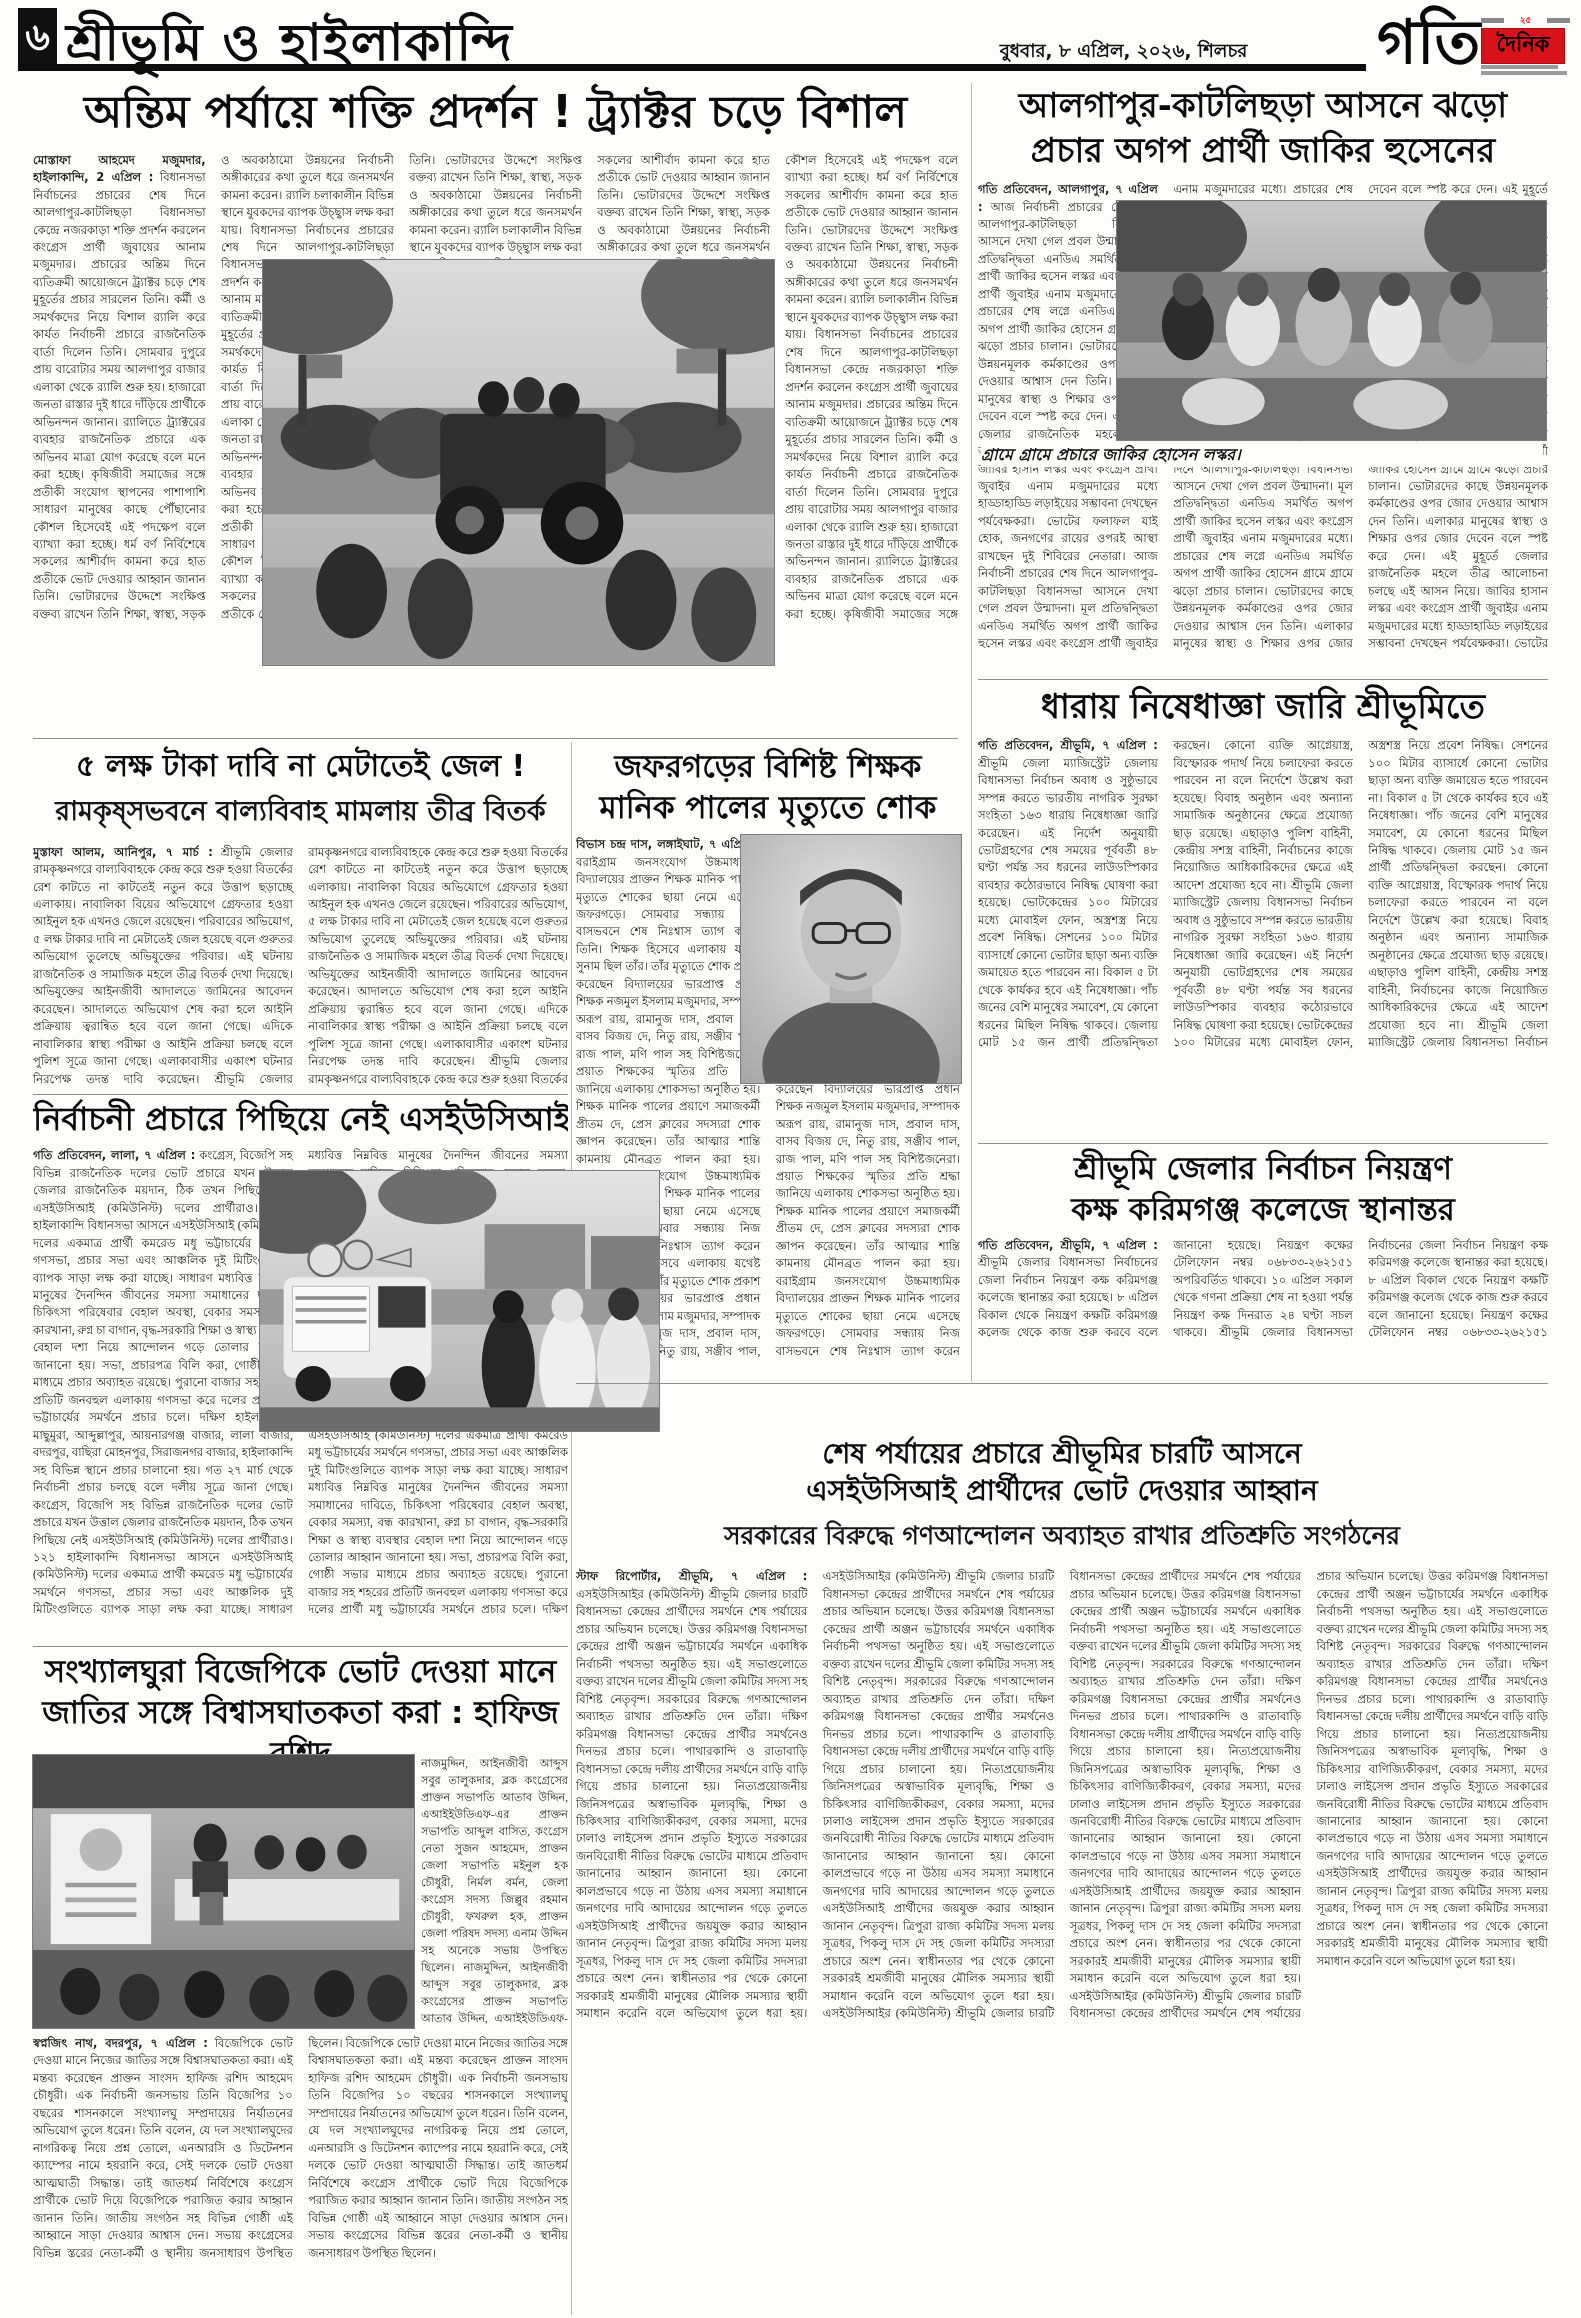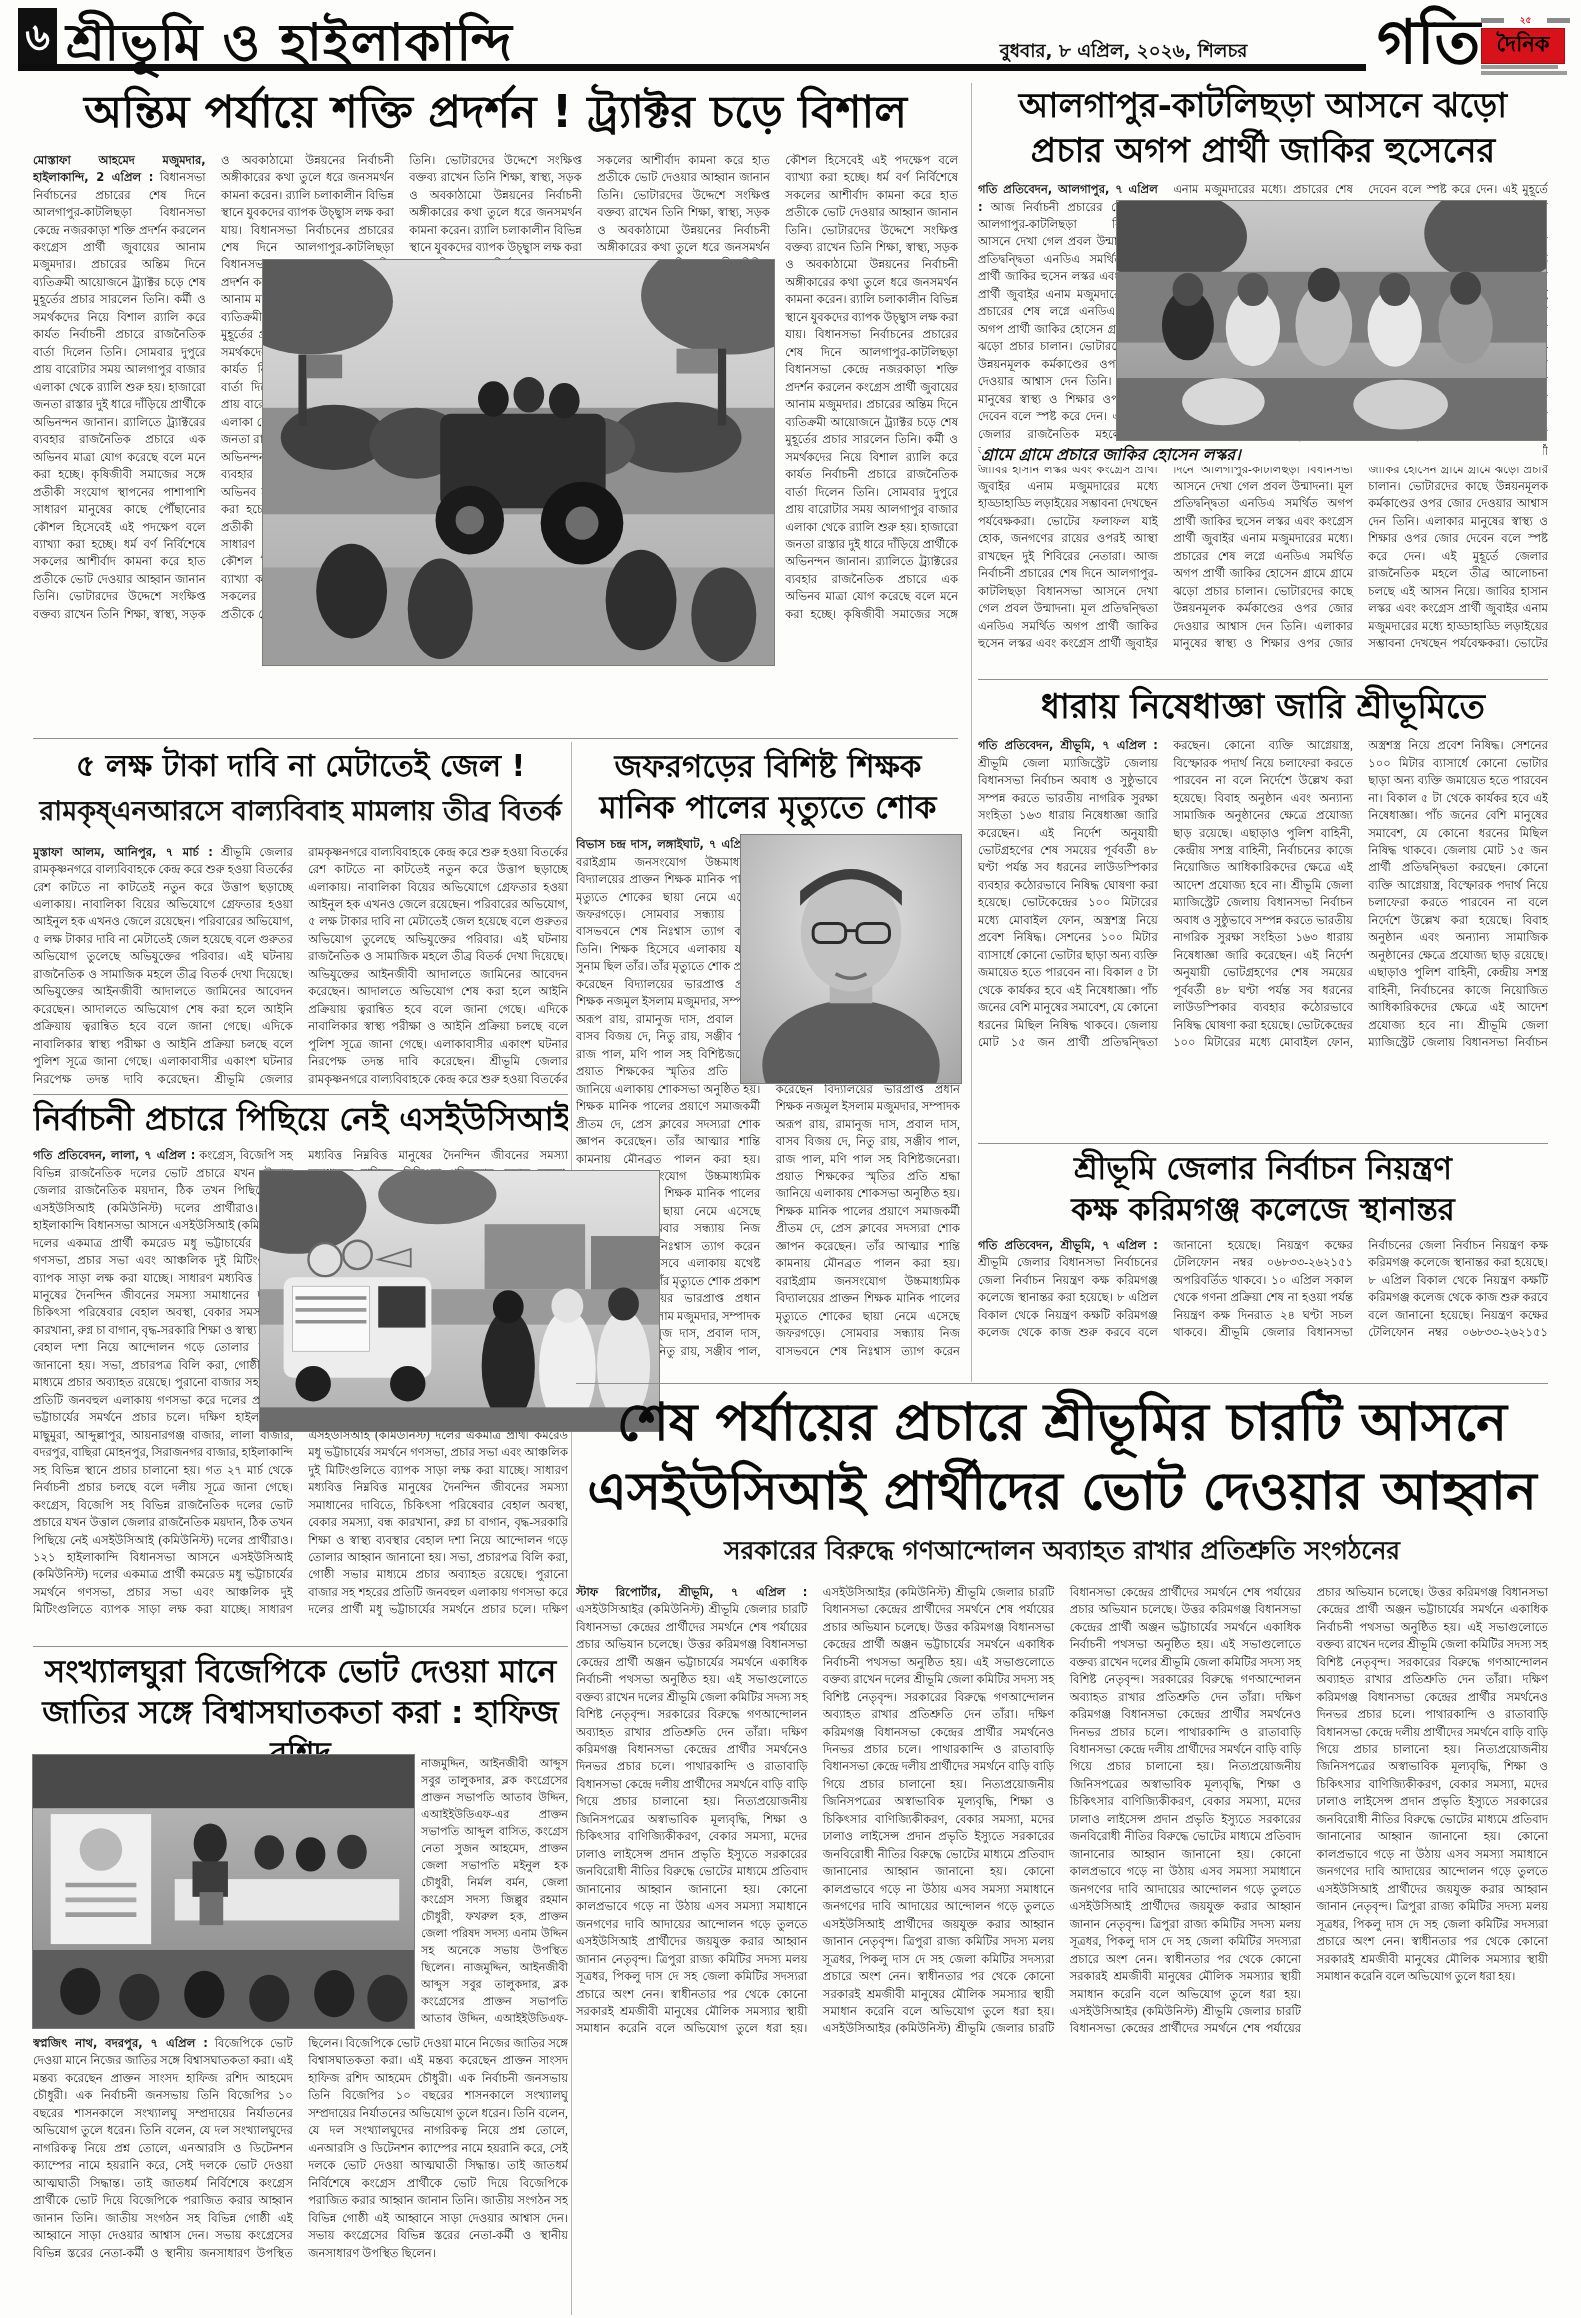--- a/index.html
+++ b/index.html
@@ -150,21 +150,21 @@
   </div>
   <div class="caption" style="position:absolute;left:981px;top:442px;width:562px;height:25px;">গ্রামে গ্রামে প্রচারে জাকির হোসেন লস্কর।</div>
 
   <div class="rule-h" style="left:978px;top:679px;width:570px;"></div>
   <div class="rule-h" style="left:33px;top:738px;width:925px;"></div>
   <div class="rule-v" style="left:571px;top:742px;height:1573px;"></div>
   <div class="rule-v" style="left:971px;top:83px;height:1299px;"></div>
 
   <div class="article" style="left:33px;top:746px;width:535px;height:346px;">
     <div class="hl" style="font-size:30px;">৫ লক্ষ টাকা দাবি না মেটাতেই জেল !</div>
-    <div class="subhl" style="font-size:27px;margin-top:4.7px;">রামকৃষ্এনআরসে বাল্যবিবাহ মামলায় তীব্র বিতর্ক</div>
+    <div class="subhl" style="font-size:27px;margin-top:4.7px;">রামকৃষ্সভবনে বাল্যবিবাহ মামলায় তীব্র বিতর্ক</div>
     <div style="height:248px;margin-top:8.3px;">
       <div class="body-cols" style="column-count:2;">
         <span class="byline">মুস্তাফা আলম, আনিপুর, ৭ মার্চ :</span>
         <span> শ্রীভূমি জেলার রামকৃষ্ণনগরে বাল্যবিবাহকে কেন্দ্র করে শুরু হওয়া বিতর্কের রেশ কাটতে না কাটতেই নতুন করে উত্তাপ ছড়াচ্ছে এলাকায়। নাবালিকা বিয়ের অভিযোগে গ্রেফতার হওয়া আইনুল হক এখনও জেলে রয়েছেন। পরিবারের অভিযোগ, ৫ লক্ষ টাকার দাবি না মেটাতেই জেল হয়েছে বলে গুরুতর অভিযোগ তুলেছে অভিযুক্তের পরিবার। এই ঘটনায় রাজনৈতিক ও সামাজিক মহলে তীব্র বিতর্ক দেখা দিয়েছে। অভিযুক্তের আইনজীবী আদালতে জামিনের আবেদন করেছেন। আদালতে অভিযোগ শেষ করা হলে আইনি প্রক্রিয়ায় ত্বরান্বিত হবে বলে জানা গেছে। এদিকে নাবালিকার স্বাস্থ্য পরীক্ষা ও আইনি প্রক্রিয়া চলছে বলে পুলিশ সূত্রে জানা গেছে। এলাকাবাসীর একাংশ ঘটনার নিরপেক্ষ তদন্ত দাবি করেছেন। শ্রীভূমি জেলার রামকৃষ্ণনগরে বাল্যবিবাহকে কেন্দ্র করে শুরু হওয়া বিতর্কের রেশ কাটতে না কাটতেই নতুন করে উত্তাপ ছড়াচ্ছে এলাকায়। নাবালিকা বিয়ের অভিযোগে গ্রেফতার হওয়া আইনুল হক এখনও জেলে রয়েছেন। পরিবারের অভিযোগ, ৫ লক্ষ টাকার দাবি না মেটাতেই জেল হয়েছে বলে গুরুতর অভিযোগ তুলেছে অভিযুক্তের পরিবার। এই ঘটনায় রাজনৈতিক ও সামাজিক মহলে তীব্র বিতর্ক দেখা দিয়েছে। অভিযুক্তের আইনজীবী আদালতে জামিনের আবেদন করেছেন। আদালতে অভিযোগ শেষ করা হলে আইনি প্রক্রিয়ায় ত্বরান্বিত হবে বলে জানা গেছে। এদিকে নাবালিকার স্বাস্থ্য পরীক্ষা ও আইনি প্রক্রিয়া চলছে বলে পুলিশ সূত্রে জানা গেছে। এলাকাবাসীর একাংশ ঘটনার নিরপেক্ষ তদন্ত দাবি করেছেন। শ্রীভূমি জেলার রামকৃষ্ণনগরে বাল্যবিবাহকে কেন্দ্র করে শুরু হওয়া বিতর্কের রেশ কাটতে না কাটতেই নতুন করে উত্তাপ ছড়াচ্ছে এলাকায়। নাবালিকা বিয়ের অভিযোগে গ্রেফতার হওয়া আইনুল হক এখনও জেলে রয়েছেন। পরিবারের অভিযোগ, ৫ লক্ষ টাকার দাবি না মেটাতেই জেল হয়েছে বলে গুরুতর অভিযোগ তুলেছে অভিযুক্তের পরিবার। এই ঘটনায় রাজনৈতিক ও সামাজিক মহলে তীব্র বিতর্ক দেখা দিয়েছে। অভিযুক্তের আইনজীবী আদালতে জামিনের আবেদন করেছেন। আদালতে অভিযোগ শেষ করা হলে আইনি প্রক্রিয়ায় ত্বরান্বিত হবে বলে জানা গেছে। এদিকে নাবালিকার স্বাস্থ্য পরীক্ষা ও আইনি প্রক্রিয়া চলছে বলে পুলিশ সূত্রে জানা গেছে। এলাকাবাসীর একাংশ ঘটনার নিরপেক্ষ তদন্ত দাবি করেছেন।</span>
       </div>
     </div>
   </div>
   <div class="rule-h" style="left:33px;top:1094px;width:535px;"></div>
 
   <div class="article" style="left:576px;top:746px;width:384px;height:634px;">
@@ -265,21 +265,21 @@
       <ellipse cx="520" cy="228" rx="27" ry="29" fill="#e2e2e2"></ellipse>
       <ellipse cx="615" cy="330" rx="45" ry="95" fill="#e8e8e8"></ellipse>
       <ellipse cx="615" cy="225" rx="26" ry="28" fill="#333"></ellipse>
       <rect x="0" y="400" width="675" height="40" fill="#6c6c6c"></rect>
     </svg>
   </div>
   <div class="rule-h" style="left:33px;top:1646px;width:535px;"></div>
 
   <div class="rule-h" style="left:576px;top:1383px;width:972px;"></div>
   <div class="article" style="left:576px;top:1388px;width:972px;height:928px;">
-    <div class="hl" style="font-size:52px;">
+    <div class="hl" style="font-size:28px;margin-top:48px;">
       <div>শেষ পর্যায়ের প্রচারে শ্রীভূমির চারটি আসনে</div>
       <div>এসইউসিআই প্রার্থীদের ভোট দেওয়ার আহ্বান</div>
     </div>
     <div class="subhl" style="font-size:25px;margin-top:6px;">সরকারের বিরুদ্ধে গণআন্দোলন অব্যাহত রাখার প্রতিশ্রুতি সংগঠনের</div>
     <div style="height:704px;margin-top:9.5px;">
       <div class="body-cols" style="column-count:4;">
         <span class="byline">স্টাফ রিপোর্টার, শ্রীভূমি, ৭ এপ্রিল :</span>
         <span> এসইউসিআইর (কমিউনিস্ট) শ্রীভূমি জেলার চারটি বিধানসভা কেন্দ্রের প্রার্থীদের সমর্থনে শেষ পর্যায়ের প্রচার অভিযান চলেছে। উত্তর করিমগঞ্জ বিধানসভা কেন্দ্রের প্রার্থী অঞ্জন ভট্টাচার্যের সমর্থনে একাধিক নির্বাচনী পথসভা অনুষ্ঠিত হয়। এই সভাগুলোতে বক্তব্য রাখেন দলের শ্রীভূমি জেলা কমিটির সদস্য সহ বিশিষ্ট নেতৃবৃন্দ। সরকারের বিরুদ্ধে গণআন্দোলন অব্যাহত রাখার প্রতিশ্রুতি দেন তাঁরা। দক্ষিণ করিমগঞ্জ বিধানসভা কেন্দ্রের প্রার্থীর সমর্থনেও দিনভর প্রচার চলে। পাথারকান্দি ও রাতাবাড়ি বিধানসভা কেন্দ্রে দলীয় প্রার্থীদের সমর্থনে বাড়ি বাড়ি গিয়ে প্রচার চালানো হয়। নিত্যপ্রয়োজনীয় জিনিসপত্রের অস্বাভাবিক মূল্যবৃদ্ধি, শিক্ষা ও চিকিৎসার বাণিজ্যিকীকরণ, বেকার সমস্যা, মদের ঢালাও লাইসেন্স প্রদান প্রভৃতি ইস্যুতে সরকারের জনবিরোধী নীতির বিরুদ্ধে ভোটের মাধ্যমে প্রতিবাদ জানানোর আহ্বান জানানো হয়। কোনো কালপ্রভাবে গড়ে না উঠায় এসব সমস্যা সমাধানে জনগণের দাবি আদায়ের আন্দোলন গড়ে তুলতে এসইউসিআই প্রার্থীদের জয়যুক্ত করার আহ্বান জানান নেতৃবৃন্দ। ত্রিপুরা রাজ্য কমিটির সদস্য মলয় সূত্রধর, পিকলু দাস দে সহ জেলা কমিটির সদস্যরা প্রচারে অংশ নেন। স্বাধীনতার পর থেকে কোনো সরকারই শ্রমজীবী মানুষের মৌলিক সমস্যার স্থায়ী সমাধান করেনি বলে অভিযোগ তুলে ধরা হয়। এসইউসিআইর (কমিউনিস্ট) শ্রীভূমি জেলার চারটি বিধানসভা কেন্দ্রের প্রার্থীদের সমর্থনে শেষ পর্যায়ের প্রচার অভিযান চলেছে। উত্তর করিমগঞ্জ বিধানসভা কেন্দ্রের প্রার্থী অঞ্জন ভট্টাচার্যের সমর্থনে একাধিক নির্বাচনী পথসভা অনুষ্ঠিত হয়। এই সভাগুলোতে বক্তব্য রাখেন দলের শ্রীভূমি জেলা কমিটির সদস্য সহ বিশিষ্ট নেতৃবৃন্দ। সরকারের বিরুদ্ধে গণআন্দোলন অব্যাহত রাখার প্রতিশ্রুতি দেন তাঁরা। দক্ষিণ করিমগঞ্জ বিধানসভা কেন্দ্রের প্রার্থীর সমর্থনেও দিনভর প্রচার চলে। পাথারকান্দি ও রাতাবাড়ি বিধানসভা কেন্দ্রে দলীয় প্রার্থীদের সমর্থনে বাড়ি বাড়ি গিয়ে প্রচার চালানো হয়। নিত্যপ্রয়োজনীয় জিনিসপত্রের অস্বাভাবিক মূল্যবৃদ্ধি, শিক্ষা ও চিকিৎসার বাণিজ্যিকীকরণ, বেকার সমস্যা, মদের ঢালাও লাইসেন্স প্রদান প্রভৃতি ইস্যুতে সরকারের জনবিরোধী নীতির বিরুদ্ধে ভোটের মাধ্যমে প্রতিবাদ জানানোর আহ্বান জানানো হয়। কোনো কালপ্রভাবে গড়ে না উঠায় এসব সমস্যা সমাধানে জনগণের দাবি আদায়ের আন্দোলন গড়ে তুলতে এসইউসিআই প্রার্থীদের জয়যুক্ত করার আহ্বান জানান নেতৃবৃন্দ। ত্রিপুরা রাজ্য কমিটির সদস্য মলয় সূত্রধর, পিকলু দাস দে সহ জেলা কমিটির সদস্যরা প্রচারে অংশ নেন। স্বাধীনতার পর থেকে কোনো সরকারই শ্রমজীবী মানুষের মৌলিক সমস্যার স্থায়ী সমাধান করেনি বলে অভিযোগ তুলে ধরা হয়। এসইউসিআইর (কমিউনিস্ট) শ্রীভূমি জেলার চারটি বিধানসভা কেন্দ্রের প্রার্থীদের সমর্থনে শেষ পর্যায়ের প্রচার অভিযান চলেছে। উত্তর করিমগঞ্জ বিধানসভা কেন্দ্রের প্রার্থী অঞ্জন ভট্টাচার্যের সমর্থনে একাধিক নির্বাচনী পথসভা অনুষ্ঠিত হয়। এই সভাগুলোতে বক্তব্য রাখেন দলের শ্রীভূমি জেলা কমিটির সদস্য সহ বিশিষ্ট নেতৃবৃন্দ। সরকারের বিরুদ্ধে গণআন্দোলন অব্যাহত রাখার প্রতিশ্রুতি দেন তাঁরা। দক্ষিণ করিমগঞ্জ বিধানসভা কেন্দ্রের প্রার্থীর সমর্থনেও দিনভর প্রচার চলে। পাথারকান্দি ও রাতাবাড়ি বিধানসভা কেন্দ্রে দলীয় প্রার্থীদের সমর্থনে বাড়ি বাড়ি গিয়ে প্রচার চালানো হয়। নিত্যপ্রয়োজনীয় জিনিসপত্রের অস্বাভাবিক মূল্যবৃদ্ধি, শিক্ষা ও চিকিৎসার বাণিজ্যিকীকরণ, বেকার সমস্যা, মদের ঢালাও লাইসেন্স প্রদান প্রভৃতি ইস্যুতে সরকারের জনবিরোধী নীতির বিরুদ্ধে ভোটের মাধ্যমে প্রতিবাদ জানানোর আহ্বান জানানো হয়। কোনো কালপ্রভাবে গড়ে না উঠায় এসব সমস্যা সমাধানে জনগণের দাবি আদায়ের আন্দোলন গড়ে তুলতে এসইউসিআই প্রার্থীদের জয়যুক্ত করার আহ্বান জানান নেতৃবৃন্দ। ত্রিপুরা রাজ্য কমিটির সদস্য মলয় সূত্রধর, পিকলু দাস দে সহ জেলা কমিটির সদস্যরা প্রচারে অংশ নেন। স্বাধীনতার পর থেকে কোনো সরকারই শ্রমজীবী মানুষের মৌলিক সমস্যার স্থায়ী সমাধান করেনি বলে অভিযোগ তুলে ধরা হয়। এসইউসিআইর (কমিউনিস্ট) শ্রীভূমি জেলার চারটি বিধানসভা কেন্দ্রের প্রার্থীদের সমর্থনে শেষ পর্যায়ের প্রচার অভিযান চলেছে। উত্তর করিমগঞ্জ বিধানসভা কেন্দ্রের প্রার্থী অঞ্জন ভট্টাচার্যের সমর্থনে একাধিক নির্বাচনী পথসভা অনুষ্ঠিত হয়। এই সভাগুলোতে বক্তব্য রাখেন দলের শ্রীভূমি জেলা কমিটির সদস্য সহ বিশিষ্ট নেতৃবৃন্দ। সরকারের বিরুদ্ধে গণআন্দোলন অব্যাহত রাখার প্রতিশ্রুতি দেন তাঁরা। দক্ষিণ করিমগঞ্জ বিধানসভা কেন্দ্রের প্রার্থীর সমর্থনেও দিনভর প্রচার চলে। পাথারকান্দি ও রাতাবাড়ি বিধানসভা কেন্দ্রে দলীয় প্রার্থীদের সমর্থনে বাড়ি বাড়ি গিয়ে প্রচার চালানো হয়। নিত্যপ্রয়োজনীয় জিনিসপত্রের অস্বাভাবিক মূল্যবৃদ্ধি, শিক্ষা ও চিকিৎসার বাণিজ্যিকীকরণ, বেকার সমস্যা, মদের ঢালাও লাইসেন্স প্রদান প্রভৃতি ইস্যুতে সরকারের জনবিরোধী নীতির বিরুদ্ধে ভোটের মাধ্যমে প্রতিবাদ জানানোর আহ্বান জানানো হয়। কোনো কালপ্রভাবে গড়ে না উঠায় এসব সমস্যা সমাধানে জনগণের দাবি আদায়ের আন্দোলন গড়ে তুলতে এসইউসিআই প্রার্থীদের জয়যুক্ত করার আহ্বান জানান নেতৃবৃন্দ। ত্রিপুরা রাজ্য কমিটির সদস্য মলয় সূত্রধর, পিকলু দাস দে সহ জেলা কমিটির সদস্যরা প্রচারে অংশ নেন। স্বাধীনতার পর থেকে কোনো সরকারই শ্রমজীবী মানুষের মৌলিক সমস্যার স্থায়ী সমাধান করেনি বলে অভিযোগ তুলে ধরা হয়।</span>
       </div>
     </div>

